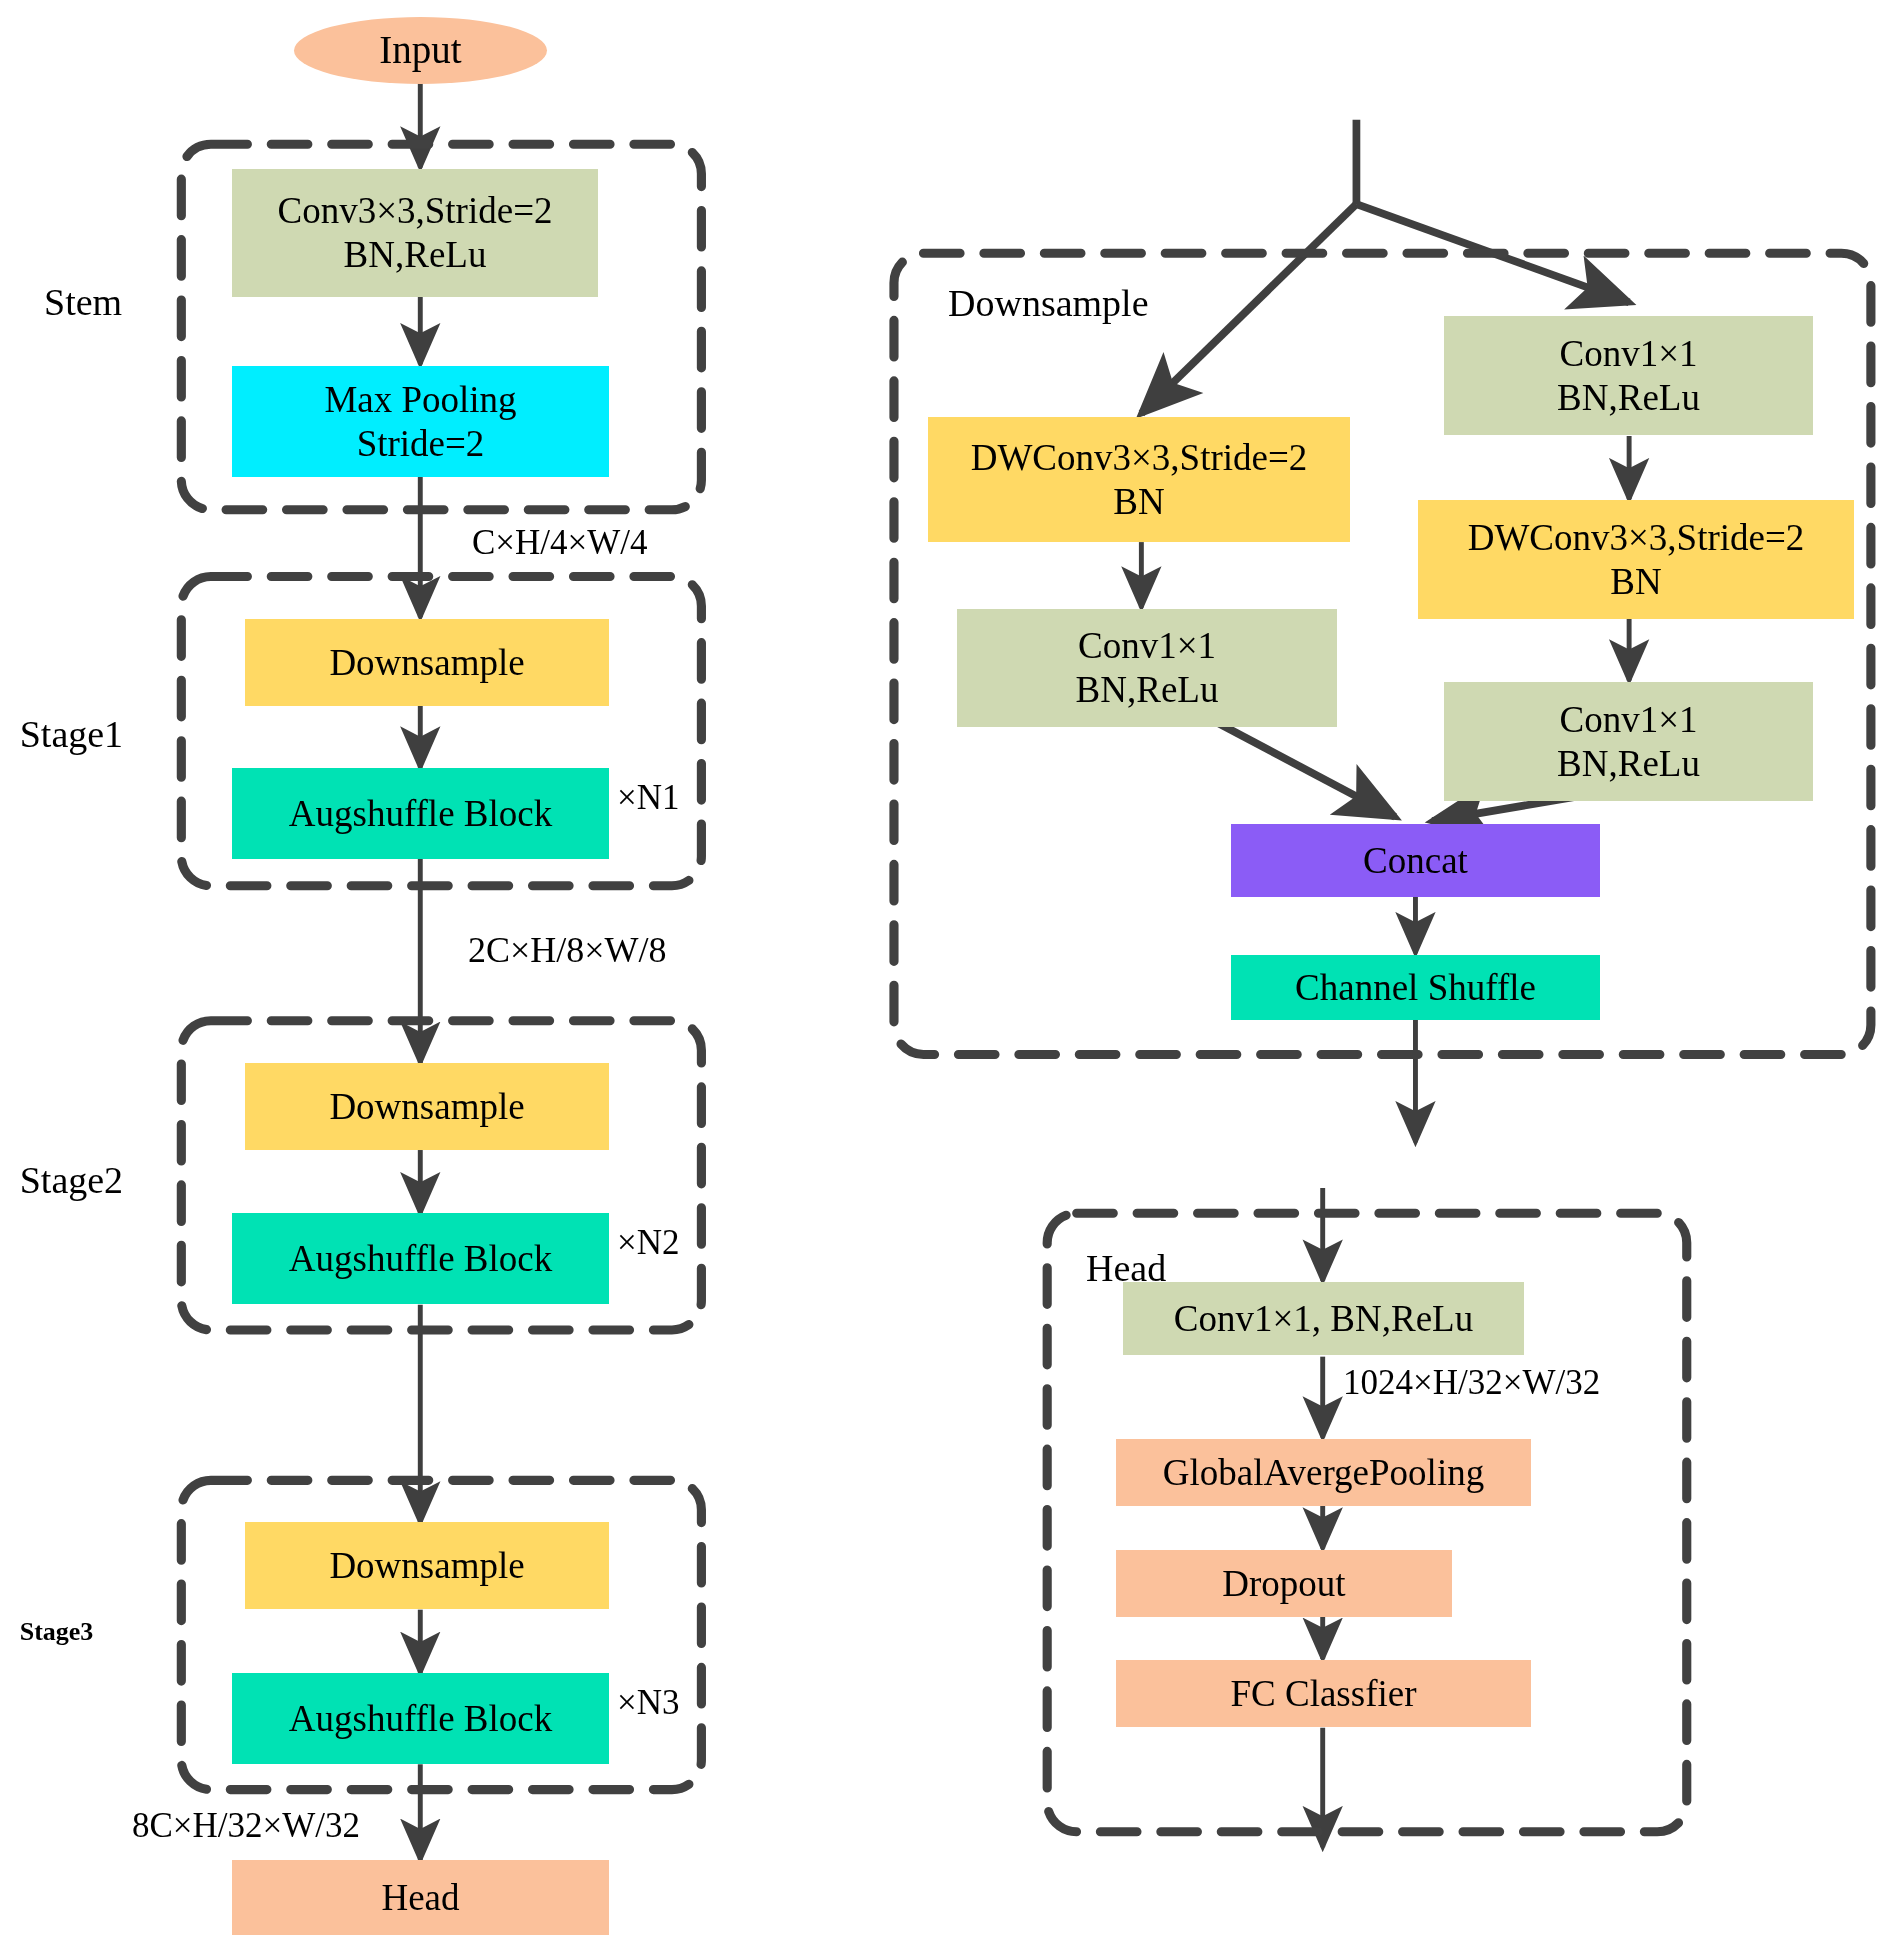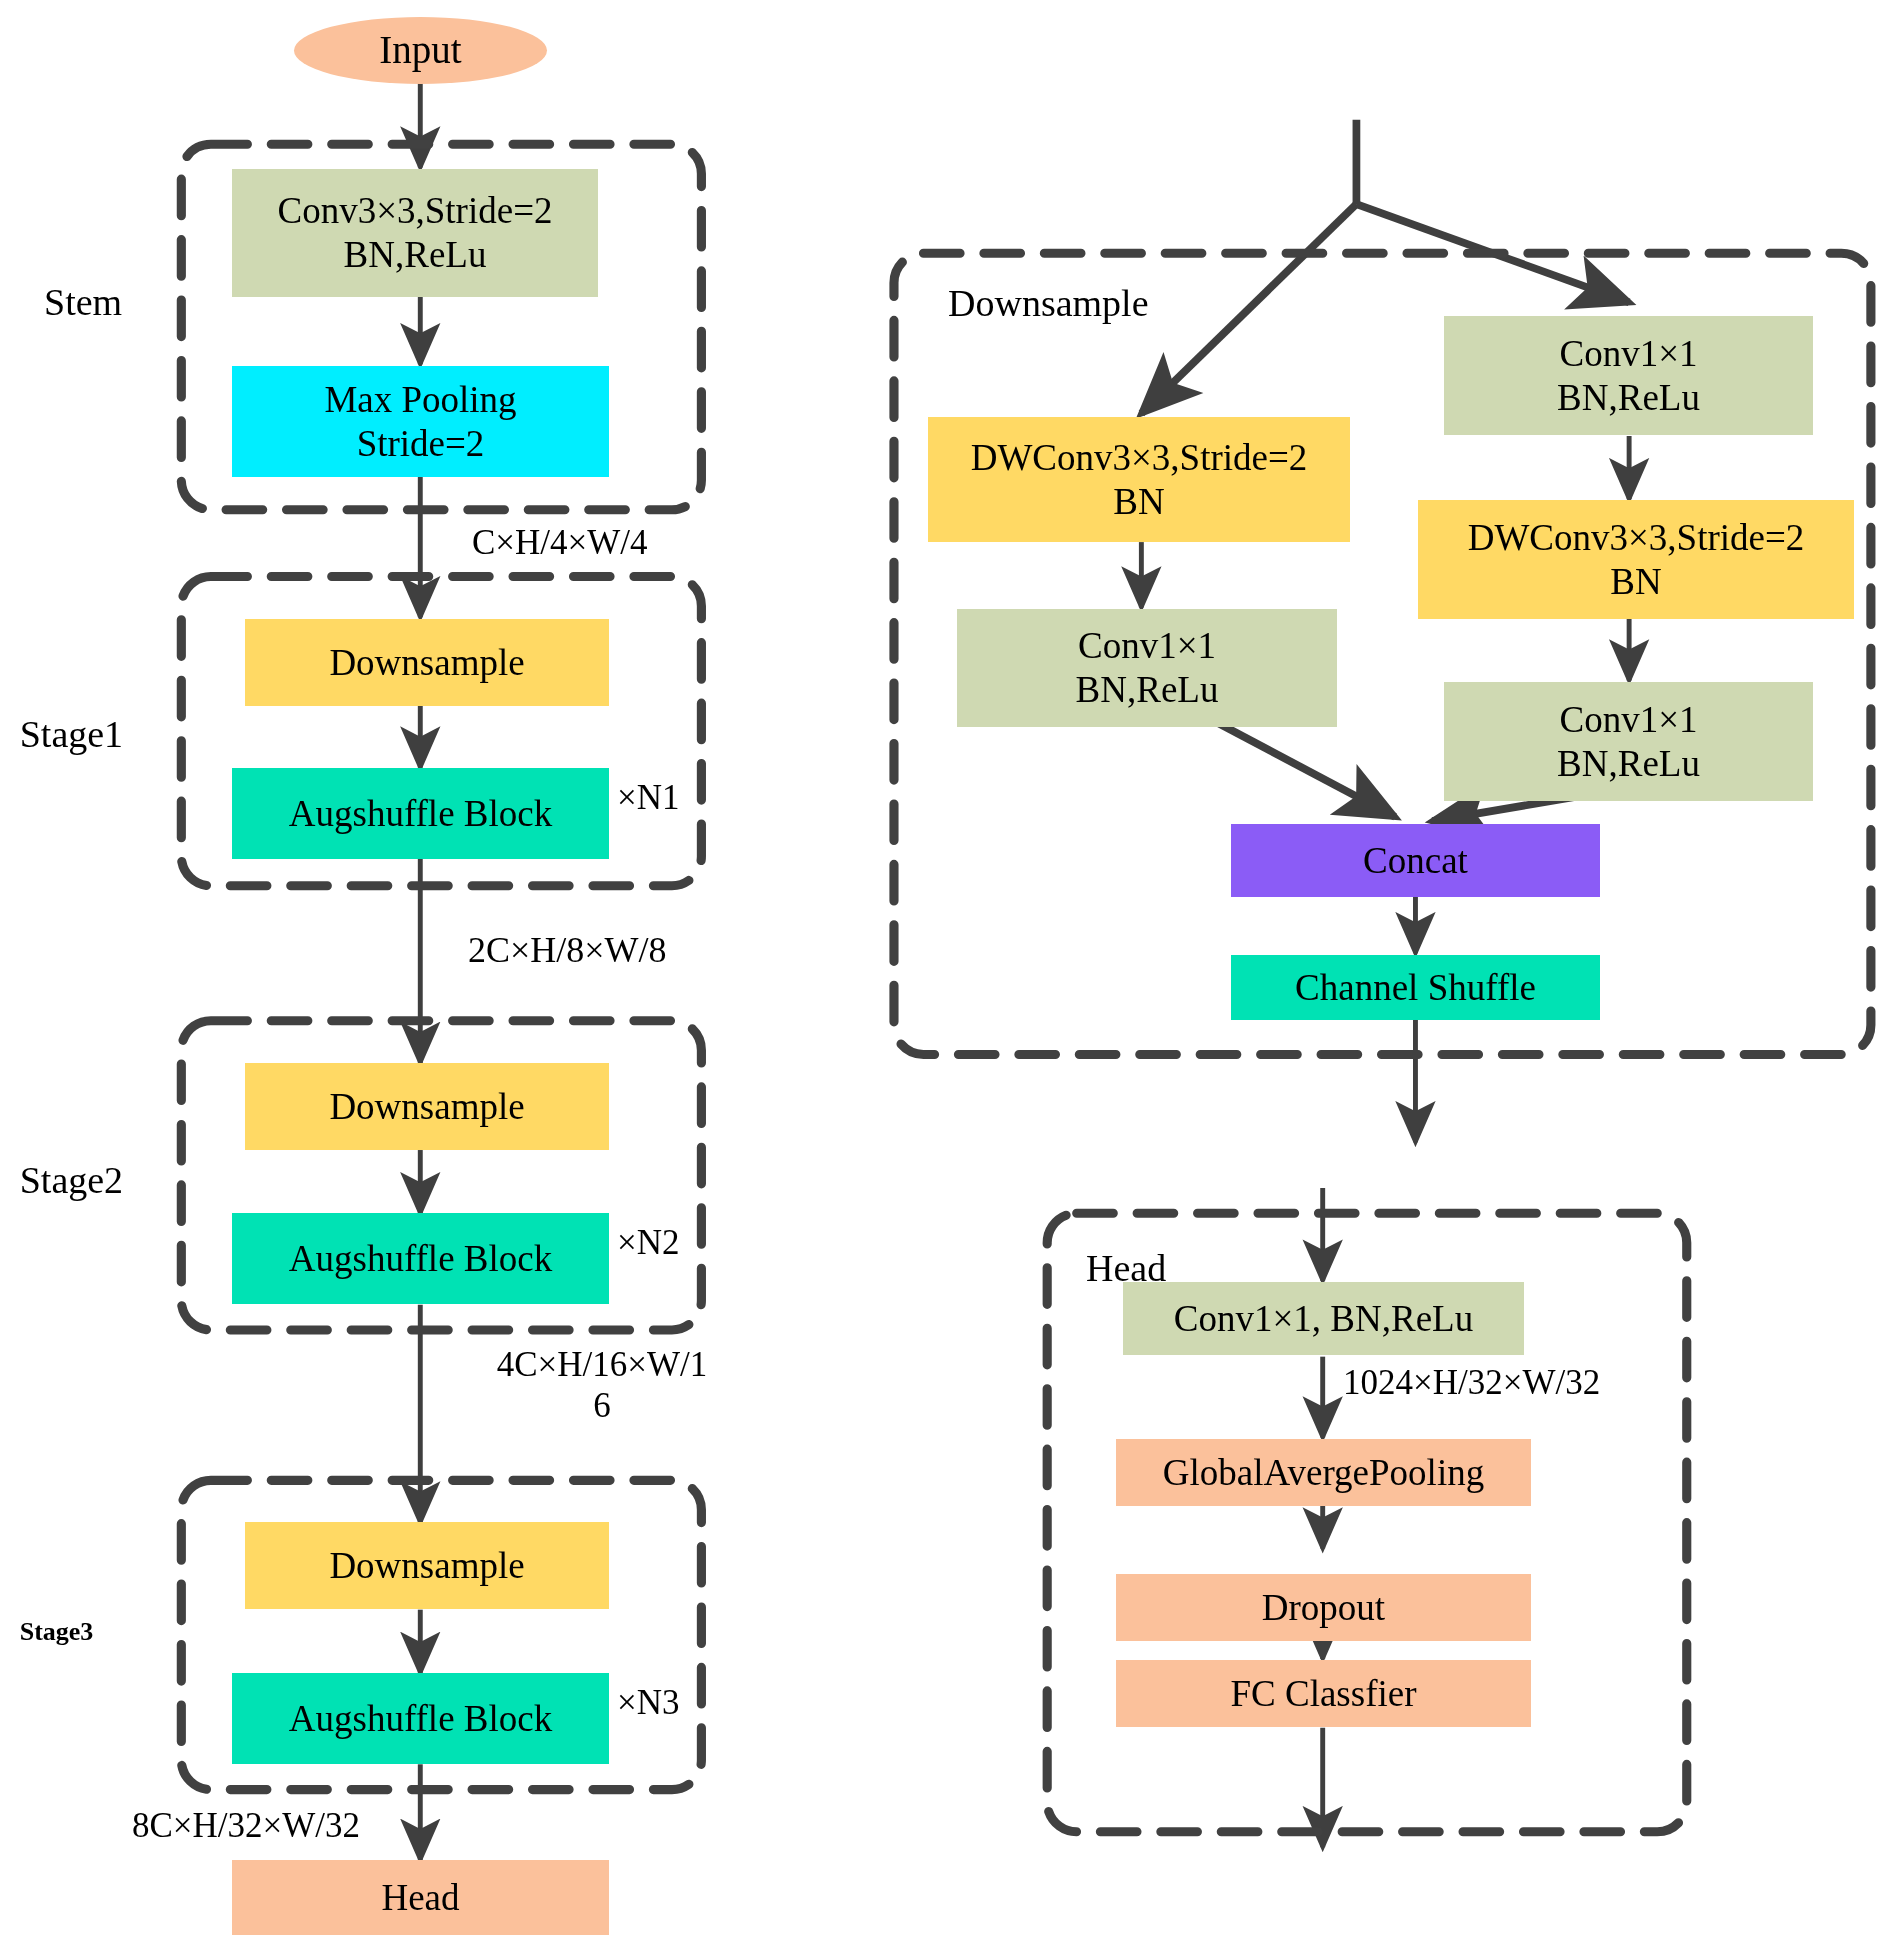--- a/index.html
+++ b/index.html
@@ -128,22 +128,20 @@
   <div class="node" style="left:232px; top:768px; width:377px; height:91px; background:#00E2B4; font-size:37px;">Augshuffle Block</div>
   <div class="freetext" style="left:617px; top:777px; font-size:35px;">×N1</div>
 
   <div class="freetext" style="left:468px; top:929px; font-size:36px;">2C×H/8×W/8</div>
 
   <div class="freetext" style="left:19.7px; top:1158px; font-size:38px;">Stage2</div>
   <div class="node" style="left:245px; top:1063px; width:364px; height:87px; background:#FFD964; font-size:37px;">Downsample</div>
   <div class="node" style="left:232px; top:1213px; width:377px; height:91px; background:#00E2B4; font-size:37px;">Augshuffle Block</div>
   <div class="freetext" style="left:617px; top:1222px; font-size:35px;">×N2</div>
 
-  <div class="freetext" style="left:472px; top:1344px; font-size:35px; text-align:center; width:260px;">4C×H/16×W/1
-6</div>
 
   <div class="freetext" style="left:19.7px; top:1617px; font-size:26px;font-weight:bold;">Stage3</div>
   <div class="node" style="left:245px; top:1522px; width:364px; height:87px; background:#FFD964; font-size:37px;">Downsample</div>
   <div class="node" style="left:232px; top:1673px; width:377px; height:91px; background:#00E2B4; font-size:37px;">Augshuffle Block</div>
   <div class="freetext" style="left:617px; top:1682px; font-size:35px;">×N3</div>
 
   <div class="freetext" style="left:132px; top:1805px; font-size:35px;">8C×H/32×W/32</div>
 
   <div class="node" style="left:232px; top:1860px; width:377px; height:76px; background:#FBC19B; font-size:37px;">Head</div>
 
@@ -169,18 +167,18 @@
   <div class="node" style="left:1231px; top:955px; width:369px; height:65px; background:#00E2B4; font-size:37px;">Channel Shuffle</div>
 
   <div class="freetext" style="left:1086px; top:1246px; font-size:38px;">Head</div>
 
   <div class="node" style="left:1123px; top:1282px; width:401px; height:73px; background:#CFD9B2; font-size:37px;">Conv1×1, BN,ReLu</div>
 
   <div class="freetext" style="left:1343px; top:1362px; font-size:35px;">1024×H/32×W/32</div>
 
   <div class="node" style="left:1116px; top:1439px; width:415px; height:67px; background:#FBC19B; font-size:37px;">GlobalAvergePooling</div>
 
-  <div class="node" style="left:1116px; top:1550px; width:415px; height:67px; background:#FBC19B; font-size:37px;margin-top:24px;">Dropout</div>
+  <div class="node" style="left:1116px; top:1550px; width:336px; height:67px; background:#FBC19B; font-size:37px;">Dropout</div>
 
   <div class="node" style="left:1116px; top:1660px; width:415px; height:67px; background:#FBC19B; font-size:37px;font-family:Liberation Serif, serif;">FC Classfier</div>
 
 </div>
 
 
 </body></html>

